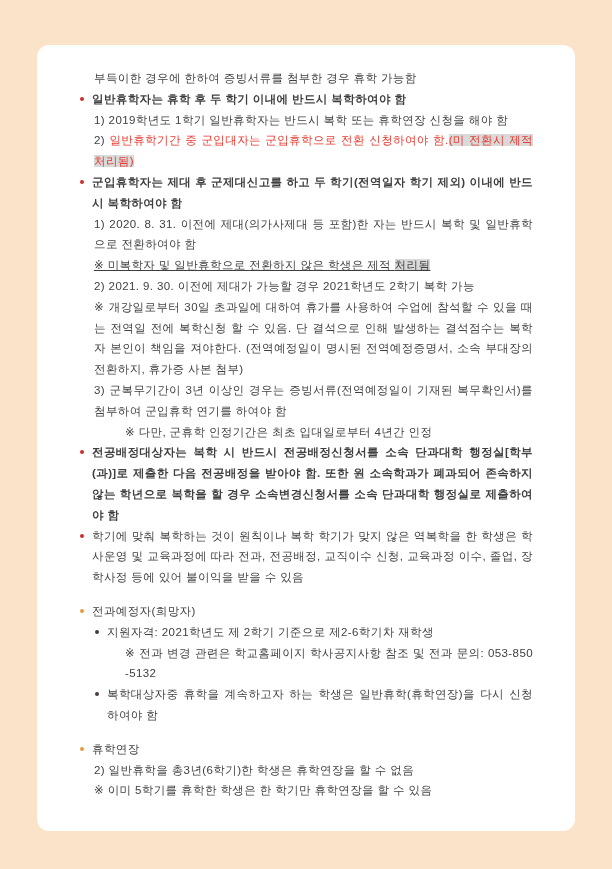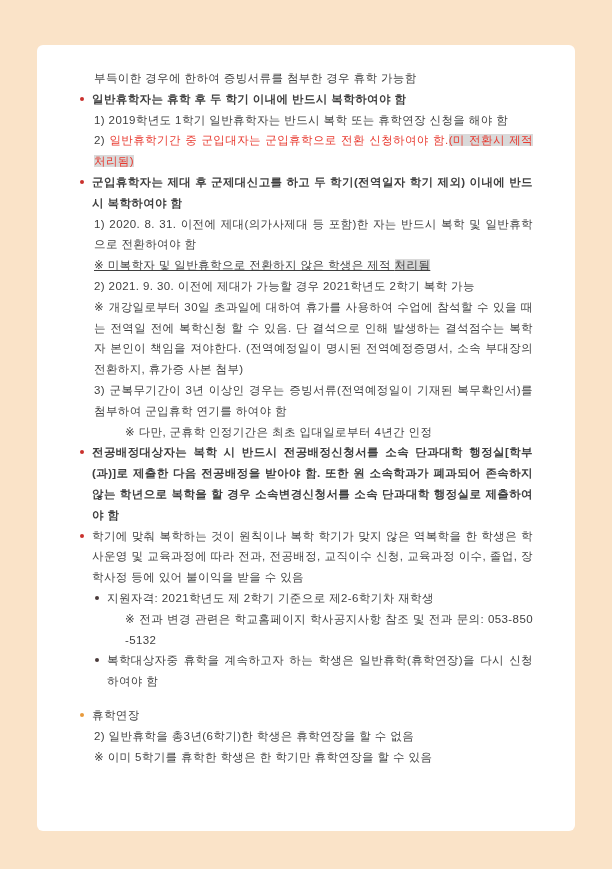--- a/index.html
+++ b/index.html
@@ -7,21 +7,21 @@
     width: 612px; height: 869px;
     background: #fae3c8;
     font-family: "Liberation Sans", "DejaVu Sans", sans-serif;
     overflow: hidden;
   }
   .page-card {
     box-sizing: border-box;
     width: 538px; height: 786px;
     margin: 45px 0 0 37px;
     background: #ffffff;
-    border-radius: 6px;
+    border-radius: 12px;
     padding: 23px 42px 20px 42px;
     overflow: hidden;
   }
   .doc-lines { color: #3f3f3f; font-size: 11.5px; line-height: 20.8px; }
   .line {
     position: relative;
     text-align: justify;
     word-break: break-all;
     letter-spacing: 0.4px;
   }
@@ -53,20 +53,21 @@
       <div class="line indent-1"><span>2) </span><span class="seg-red">일반휴학기간 중 군입대자는 군입휴학으로 전환 신청하여야 함.</span><span class="seg-red seg-highlight">(미 전환시 제적 처리됨)</span></div>
       <div class="line indent-0 bold bulleted bullet-red"><span class="bullet"></span><span>군입휴학자는 제대 후 군제대신고를 하고 두 학기(전역일자 학기 제외) 이내에 반드시 복학하여야 함</span></div>
       <div class="line indent-1"><span>1) 2020. 8. 31. 이전에 제대(의가사제대 등 포함)한 자는 반드시 복학 및 일반휴학으로 전환하여야 함</span></div>
       <div class="line indent-1"><span class="seg-underline">※ 미복학자 및 일반휴학으로 전환하지 않은 학생은 제적 </span><span class="seg-underline seg-highlight">처리됨</span></div>
       <div class="line indent-1"><span>2) 2021. 9. 30. 이전에 제대가 가능할 경우 2021학년도 2학기 복학 가능</span></div>
       <div class="line indent-1"><span>※ 개강일로부터 30일 초과일에 대하여 휴가를 사용하여 수업에 참석할 수 있을 때는 전역일 전에 복학신청 할 수 있음. 단 결석으로 인해 발생하는 결석점수는 복학자 본인이 책임을 져야한다. (전역예정일이 명시된 전역예정증명서, 소속 부대장의 전환하지, 휴가증 사본 첨부)</span></div>
       <div class="line indent-1"><span>3) 군복무기간이 3년 이상인 경우는 증빙서류(전역예정일이 기재된 복무확인서)를 첨부하여 군입휴학 연기를 하여야 함</span></div>
       <div class="line indent-2"><span>※ 다만, 군휴학 인정기간은 최초 입대일로부터 4년간 인정</span></div>
       <div class="line indent-0 bold bulleted bullet-red"><span class="bullet"></span><span>전공배정대상자는 복학 시 반드시 전공배정신청서를 소속 단과대학 행정실[학부(과)]로 제출한 다음 전공배정을 받아야 함. 또한 원 소속학과가 폐과되어 존속하지 않는 학년으로 복학을 할 경우 소속변경신청서를 소속 단과대학 행정실로 제출하여야 함</span></div>
       <div class="line indent-0 bulleted bullet-red"><span class="bullet"></span><span>학기에 맞춰 복학하는 것이 원칙이나 복학 학기가 맞지 않은 역복학을 한 학생은 학사운영 및 교육과정에 따라 전과, 전공배정, 교직이수 신청, 교육과정 이수, 졸업, 장학사정 등에 있어 불이익을 받을 수 있음</span></div>
+      <div class="line indent-0 gap bulleted bullet-orange"><span class="bullet"></span><span>전과예정자(희망자)</span></div>
       <div class="line indent-1 bulleted bullet-dark"><span class="bullet"></span><span>지원자격: 2021학년도 제 2학기 기준으로 제2-6학기차 재학생</span></div>
       <div class="line indent-2"><span>※ 전과 변경 관련은 학교홈페이지 학사공지사항 참조 및 전과 문의: 053-850-5132</span></div>
       <div class="line indent-1 bulleted bullet-dark"><span class="bullet"></span><span>복학대상자중 휴학을 계속하고자 하는 학생은 일반휴학(휴학연장)을 다시 신청하여야 함</span></div>
       <div class="line indent-0 gap bulleted bullet-orange"><span class="bullet"></span><span>휴학연장</span></div>
       <div class="line indent-1"><span>2) 일반휴학을 총3년(6학기)한 학생은 휴학연장을 할 수 없음</span></div>
       <div class="line indent-1"><span>※ 이미 5학기를 휴학한 학생은 한 학기만 휴학연장을 할 수 있음</span></div>
     </div>
 
 </div>
 

